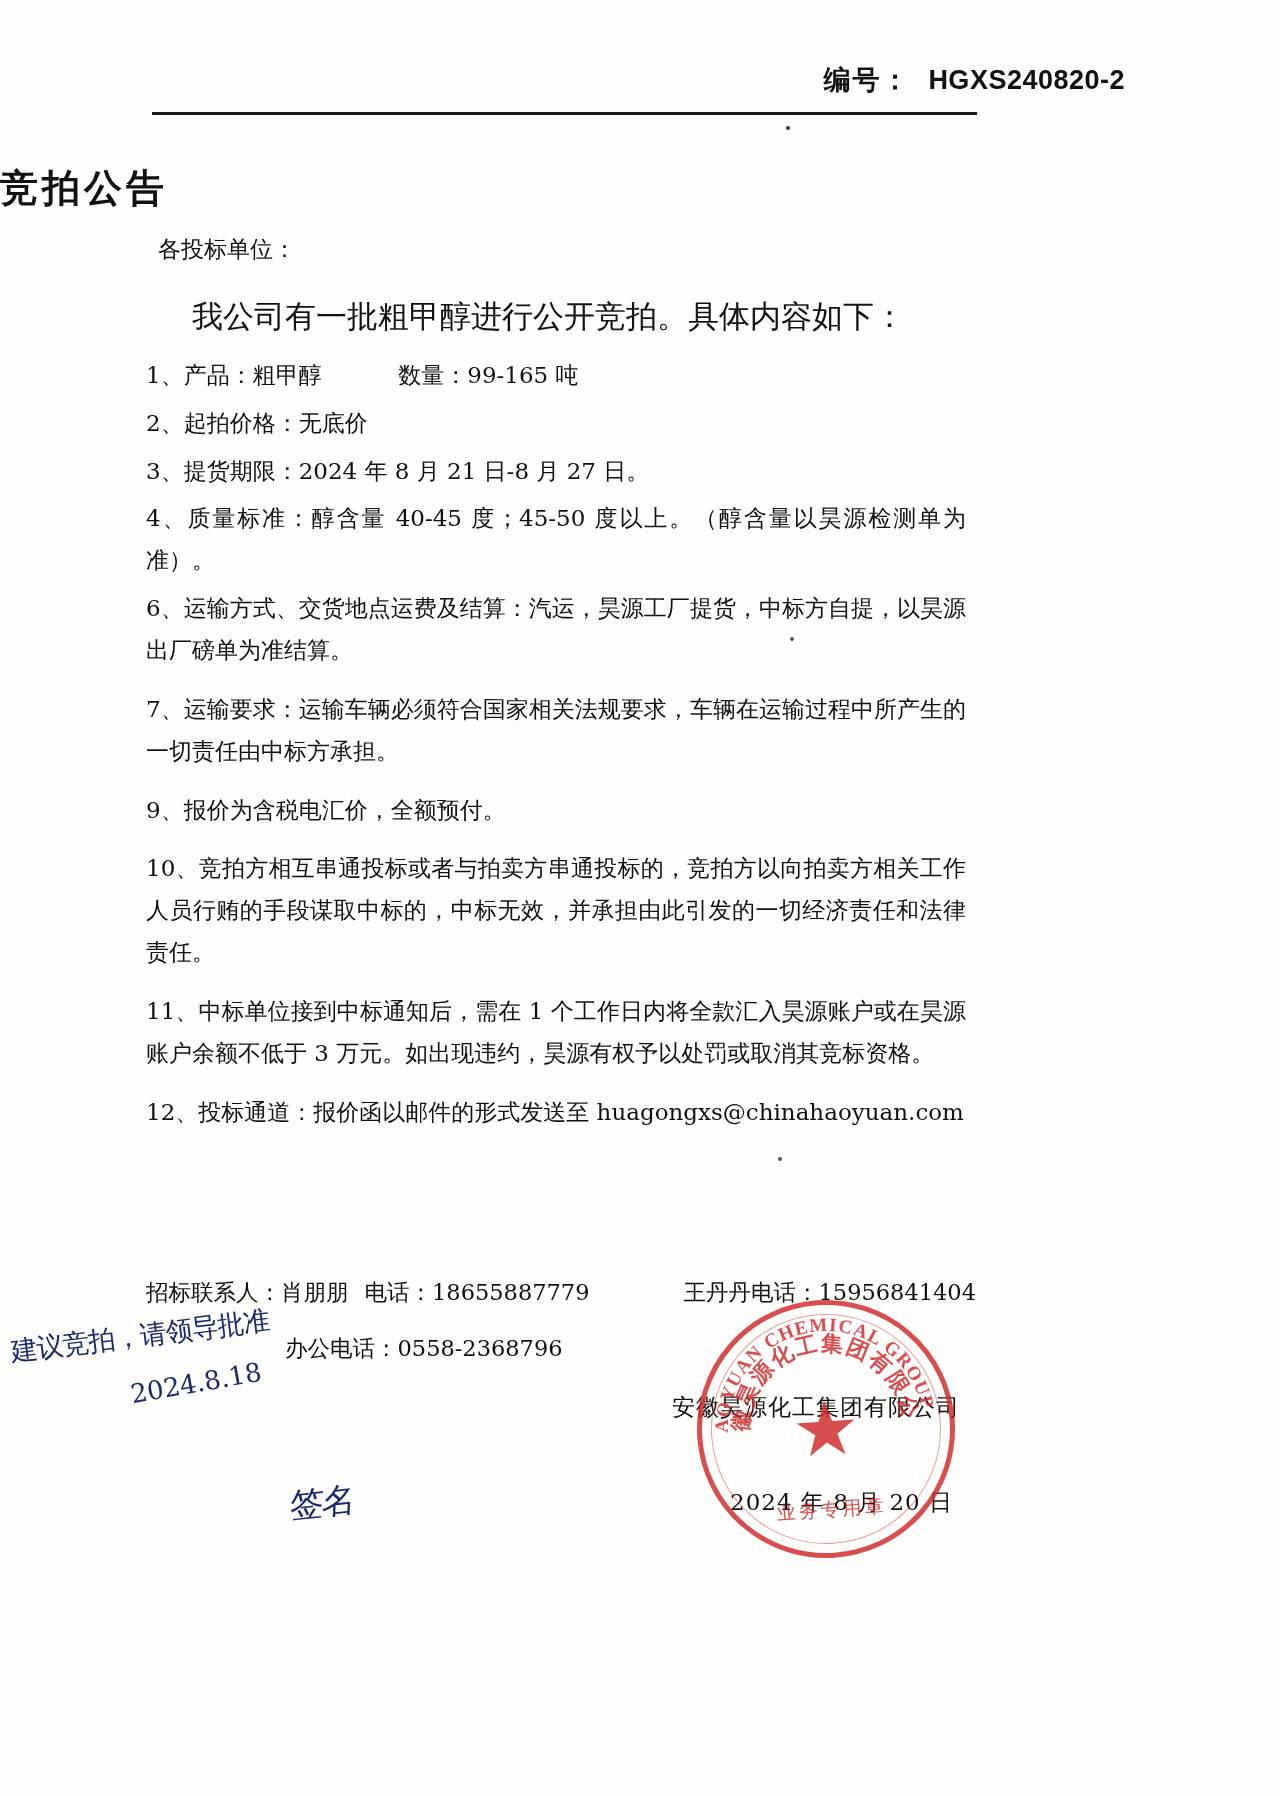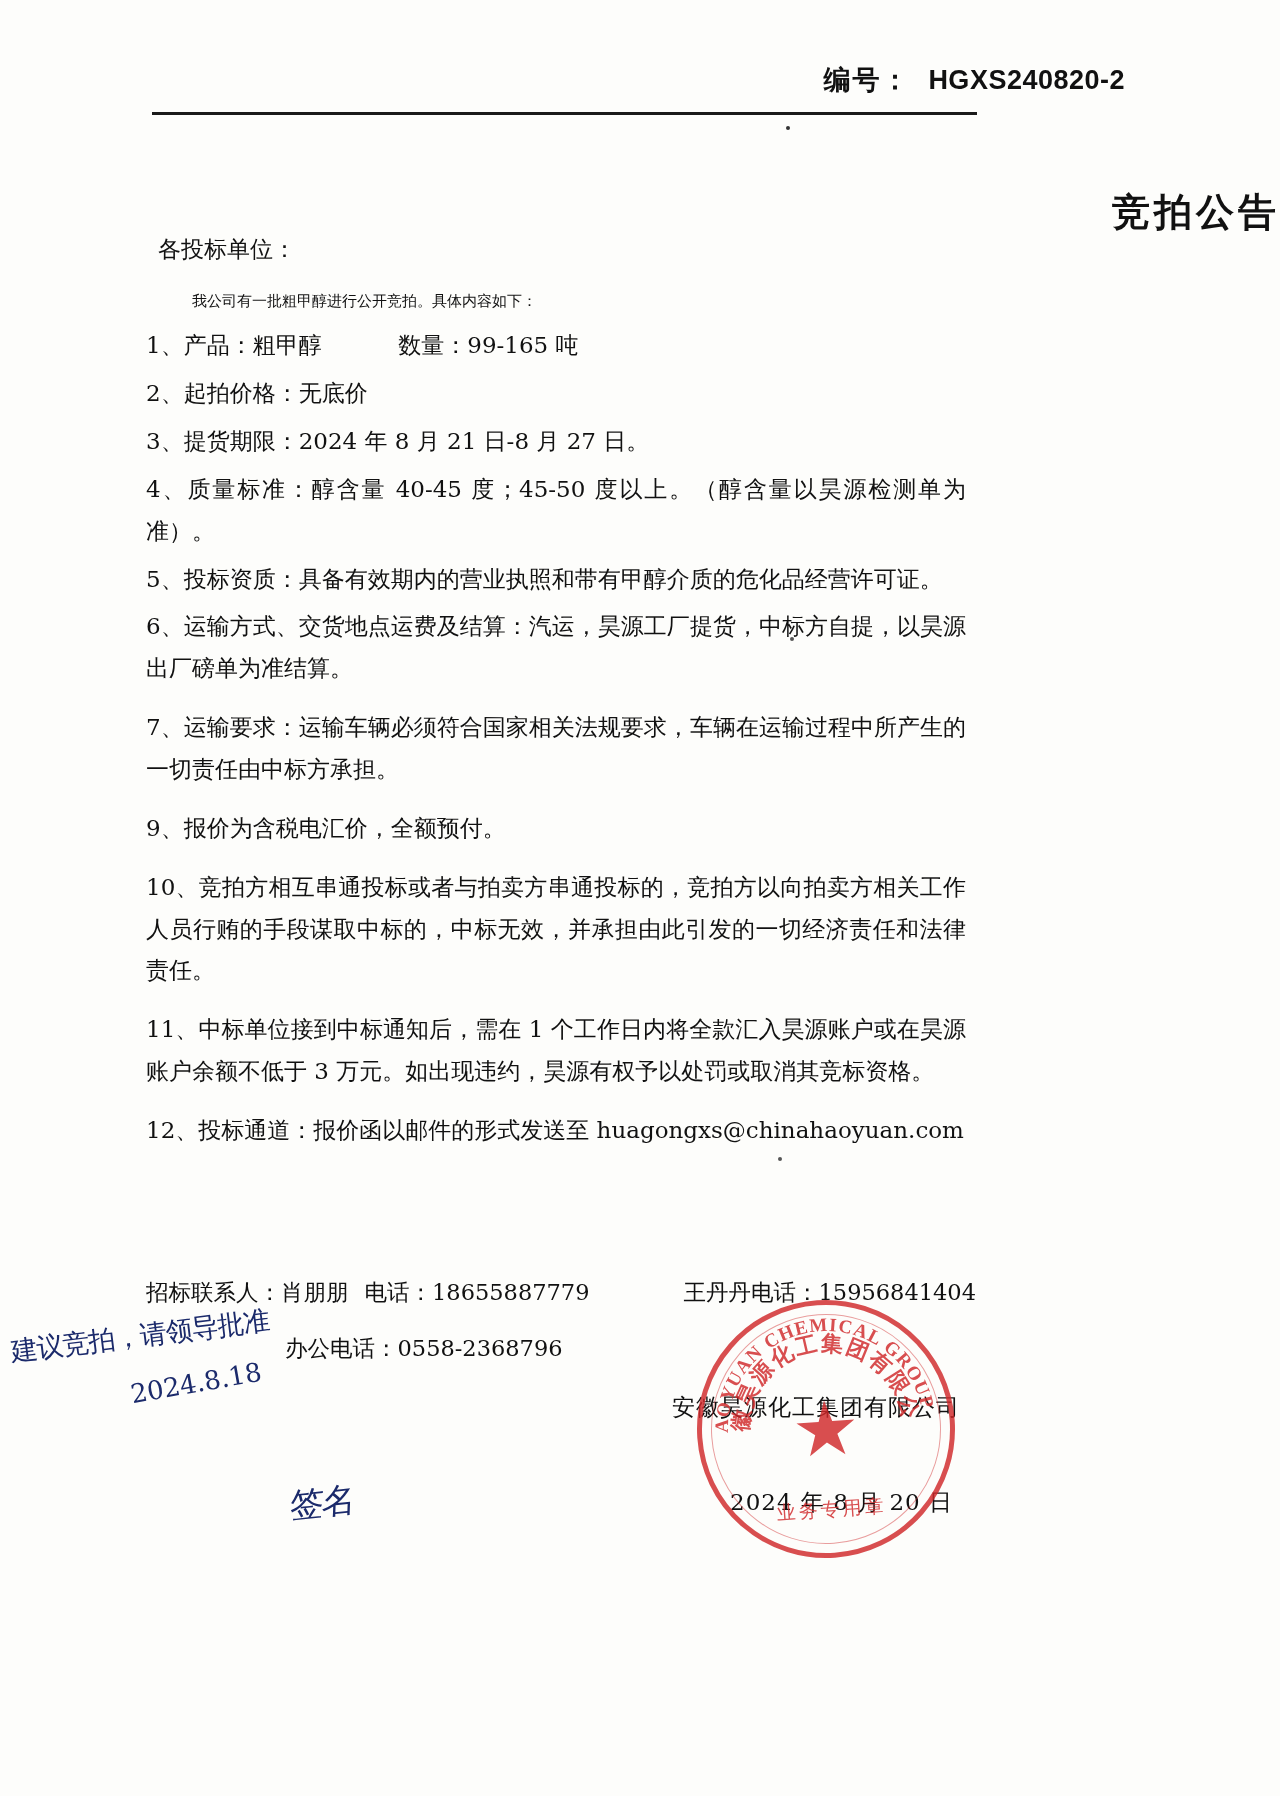--- a/index.html
+++ b/index.html
@@ -63,45 +63,44 @@
     background: #333;
     border-radius: 50%;
   }
 
   
   .doc-title {
     position: absolute;
     top: 163px;
     left: 0;
     width: 100%;
-    text-align: right;
+    text-align: left;
     font-size: 38px;
     font-weight: 700;
     letter-spacing: 4px;
     font-family: "DejaVu Serif", "Liberation Serif", serif;
-    margin-top: 24px;
   }
 
   
   .body-wrap {
     position: absolute;
     top: 228px;
     left: 146px;
     width: 820px;
     font-size: 22.5px;
     line-height: 1.85;
   }
   .salutation {
     margin: 0 0 10px 12px;
     font-size: 23px;
   }
   .lead {
     margin: 17px 0 10px 0;
     text-indent: 46px;
-    font-size: 15px;
+    font-size: 31px;
   }
   .clause {
     margin: 0 0 8px 0;
     font-size: 23px;
     line-height: 1.82;
     text-align: justify;
   }
   .clause.tight { margin-bottom: 6px; }
   .clause.gap { margin-bottom: 17px; }
   .qty-gap { display: inline-block; width: 62px; }
@@ -244,21 +243,20 @@
     <p class="lead">我公司有一批粗甲醇进行公开竞拍。具体内容如下：</p>
 
     <p class="clause tight">
       <span>1、产品：粗甲醇</span>
       <span class="qty-gap"></span>
       <span>数量：99-165 吨</span>
     </p>
     <p class="clause tight">2、起拍价格：无底价</p>
     <p class="clause tight">3、提货期限：2024 年 8 月 21 日-8 月 27 日。</p>
     <p class="clause tight">4、质量标准：醇含量 40-45 度；45-50 度以上。（醇含量以昊源检测单为准）。</p>
-    <p class="clause tight">5、投标资质：具备有效期内的营业执照和带有甲醇介质的危化品经营许可证。</p>
     <p class="clause gap">6、运输方式、交货地点运费及结算：汽运，昊源工厂提货，中标方自提，以昊源出厂磅单为准结算。</p>
     <p class="clause gap">7、运输要求：运输车辆必须符合国家相关法规要求，车辆在运输过程中所产生的一切责任由中标方承担。</p>
     <p class="clause gap">9、报价为含税电汇价，全额预付。</p>
     <p class="clause gap">10、竞拍方相互串通投标或者与拍卖方串通投标的，竞拍方以向拍卖方相关工作人员行贿的手段谋取中标的，中标无效，并承担由此引发的一切经济责任和法律责任。</p>
     <p class="clause gap">11、中标单位接到中标通知后，需在 1 个工作日内将全款汇入昊源账户或在昊源账户余额不低于 3 万元。如出现违约，昊源有权予以处罚或取消其竞标资格。</p>
     <p class="clause">12、投标通道：报价函以邮件的形式发送至 huagongxs@chinahaoyuan.com</p>
   </div>
 
   <div class="stray-dot dot-a"></div>
   <div class="stray-dot dot-b"></div>

